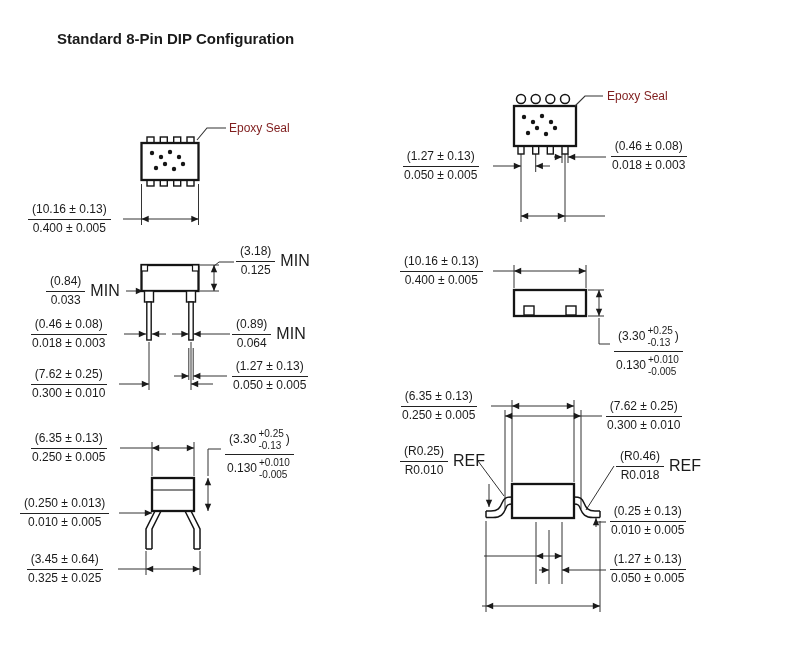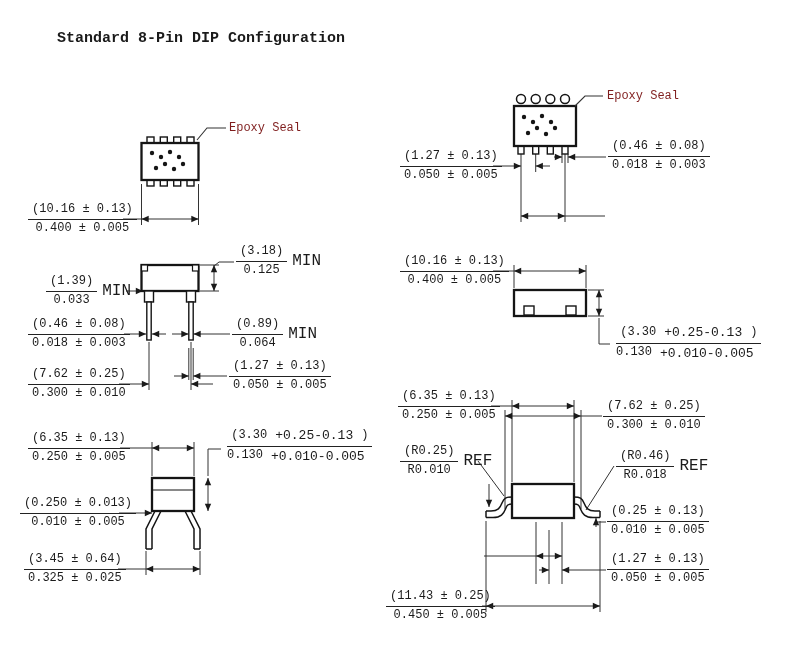--- a/index.html
+++ b/index.html
@@ -1,33 +1,33 @@
 <!DOCTYPE html>
 <html><head>
 <meta charset="utf-8">
 <style>
   html,body { margin:0; padding:0; background:#ffffff; }
   #page {
     position:relative; width:800px; height:646px; background:#fff;
-    font-family:Liberation Mono, monospace; color:#1b1b1b; overflow:hidden;
+    font-family:Liberation Sans, sans-serif; color:#1b1b1b; overflow:hidden;
   }
   .title {
     position:absolute; font-size:15px; font-weight:600; color:#1a1a1a; white-space:nowrap;
   }
   .callout {
     position:absolute; font-size:12px; color:#7f1d1d; white-space:nowrap;
   }
   .dim {
     position:absolute; display:flex; align-items:center; gap:5px;
     font-size:12px; color:#1b1b1b; white-space:nowrap; line-height:1.15;
   }
   .frac { display:inline-flex; flex-direction:column; align-items:center; }
   .frac .m { display:flex; align-items:center; padding:0 4px 2px 4px; border-bottom:1.4px solid #222; }
   .frac .i { display:flex; align-items:center; padding:2px 4px 0 4px; }
-  .tol { display:inline-flex; flex-direction:row; font-size:13px; line-height:1.2; margin:0 8px; }
+  .tol { display:inline-flex; flex-direction:column; font-size:10px; line-height:1.2; margin:0 2px; }
   .note { font-size:16px; }
   svg { position:absolute; left:0; top:0; }
 </style>
 </head>
 <body>
 
 <div id="page">
 
   <svg width="800" height="646" viewBox="0 0 800 646">
     <defs>
@@ -254,21 +254,21 @@
   </div>
   <div class="dim" style="left:236px; top:245px">
     <span class="frac">
         <span class="m">(3.18)</span>
         <span class="i">0.125</span>
       </span>
     <span class="note">MIN</span>
   </div>
   <div class="dim" style="left:46px; top:275px">
     <span class="frac">
-        <span class="m">(1.39)</span>
+        <span class="m">(0.84)</span>
         <span class="i">0.033</span>
       </span>
     <span class="note">MIN</span>
   </div>
   <div class="dim" style="left:28px; top:318px">
     <span class="frac">
         <span class="m">(0.46 ± 0.08)</span>
         <span class="i">0.018 ± 0.003</span>
       </span>
   </div>
@@ -397,20 +397,14 @@
         <span class="m">(0.25 ± 0.13)</span>
         <span class="i">0.010 ± 0.005</span>
       </span>
   </div>
   <div class="dim" style="left:607px; top:553px">
     <span class="frac">
         <span class="m">(1.27 ± 0.13)</span>
         <span class="i">0.050 ± 0.005</span>
       </span>
   </div>
-  <div class="dim" style="left:386px; top:590px">
-    <span class="frac">
-        <span class="m">(11.43 ± 0.25)</span>
-        <span class="i">0.450 ± 0.005</span>
-      </span>
-  </div>
 
 </div>
 
 </body></html>

